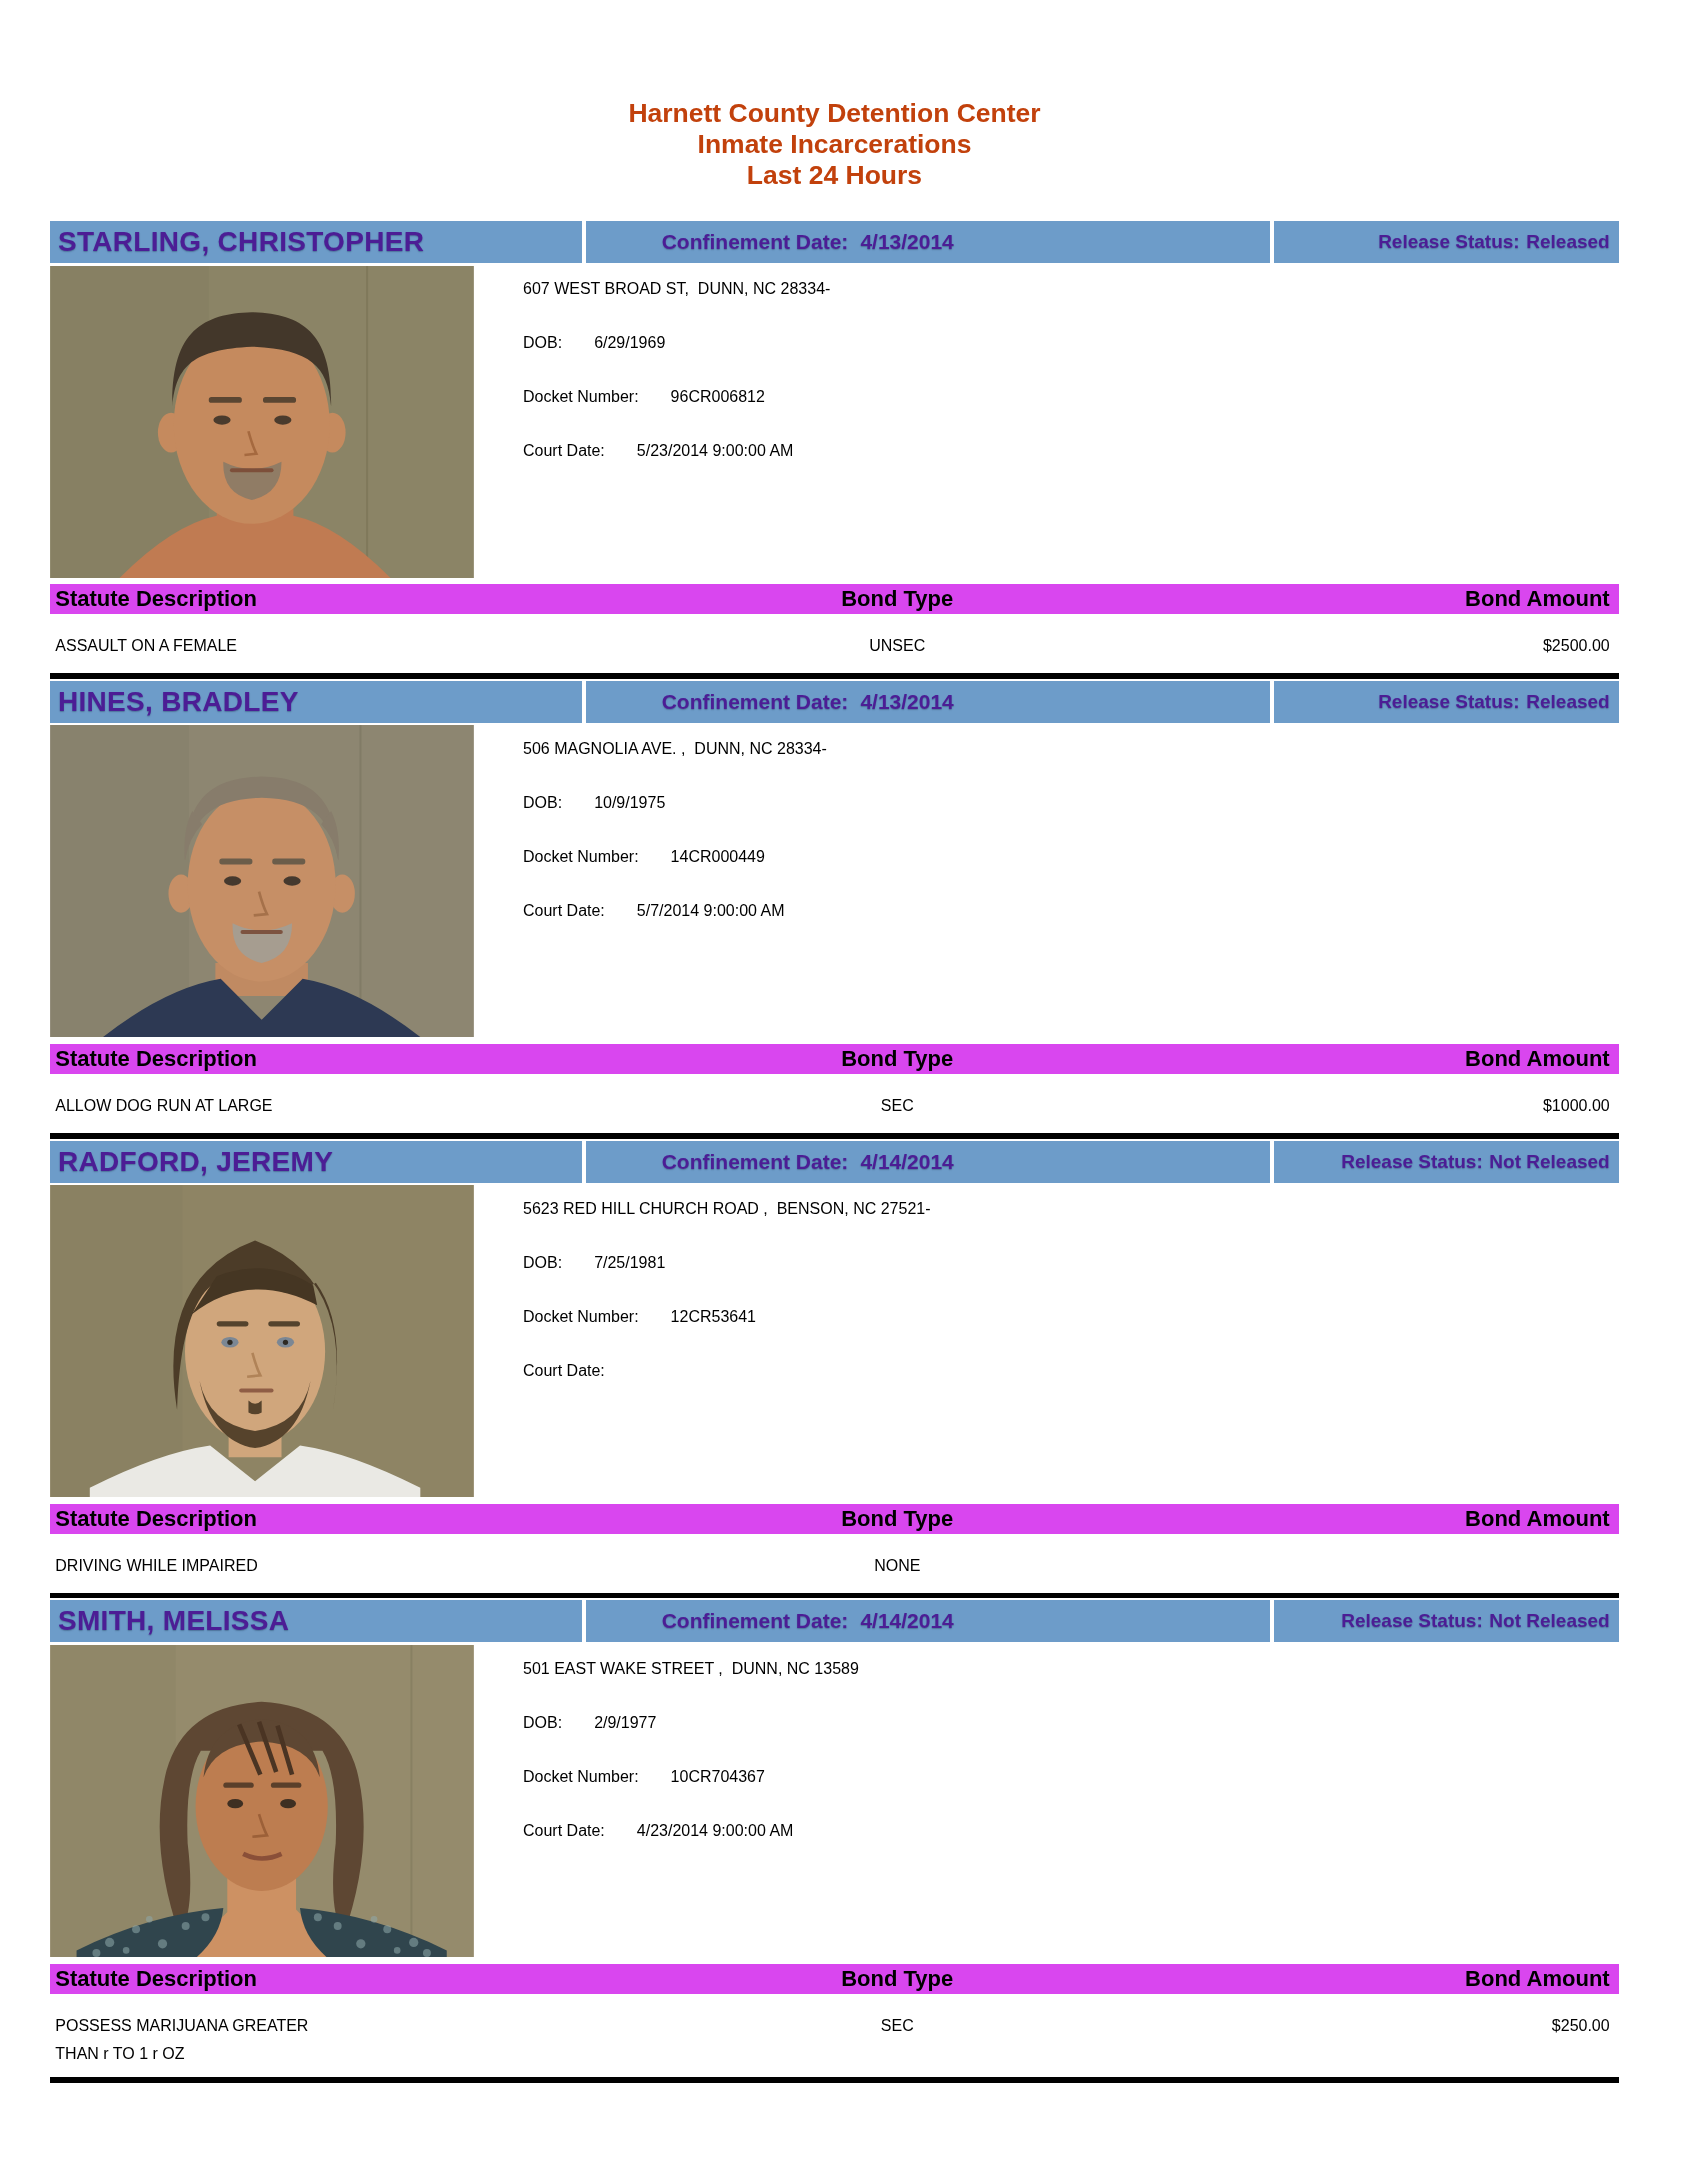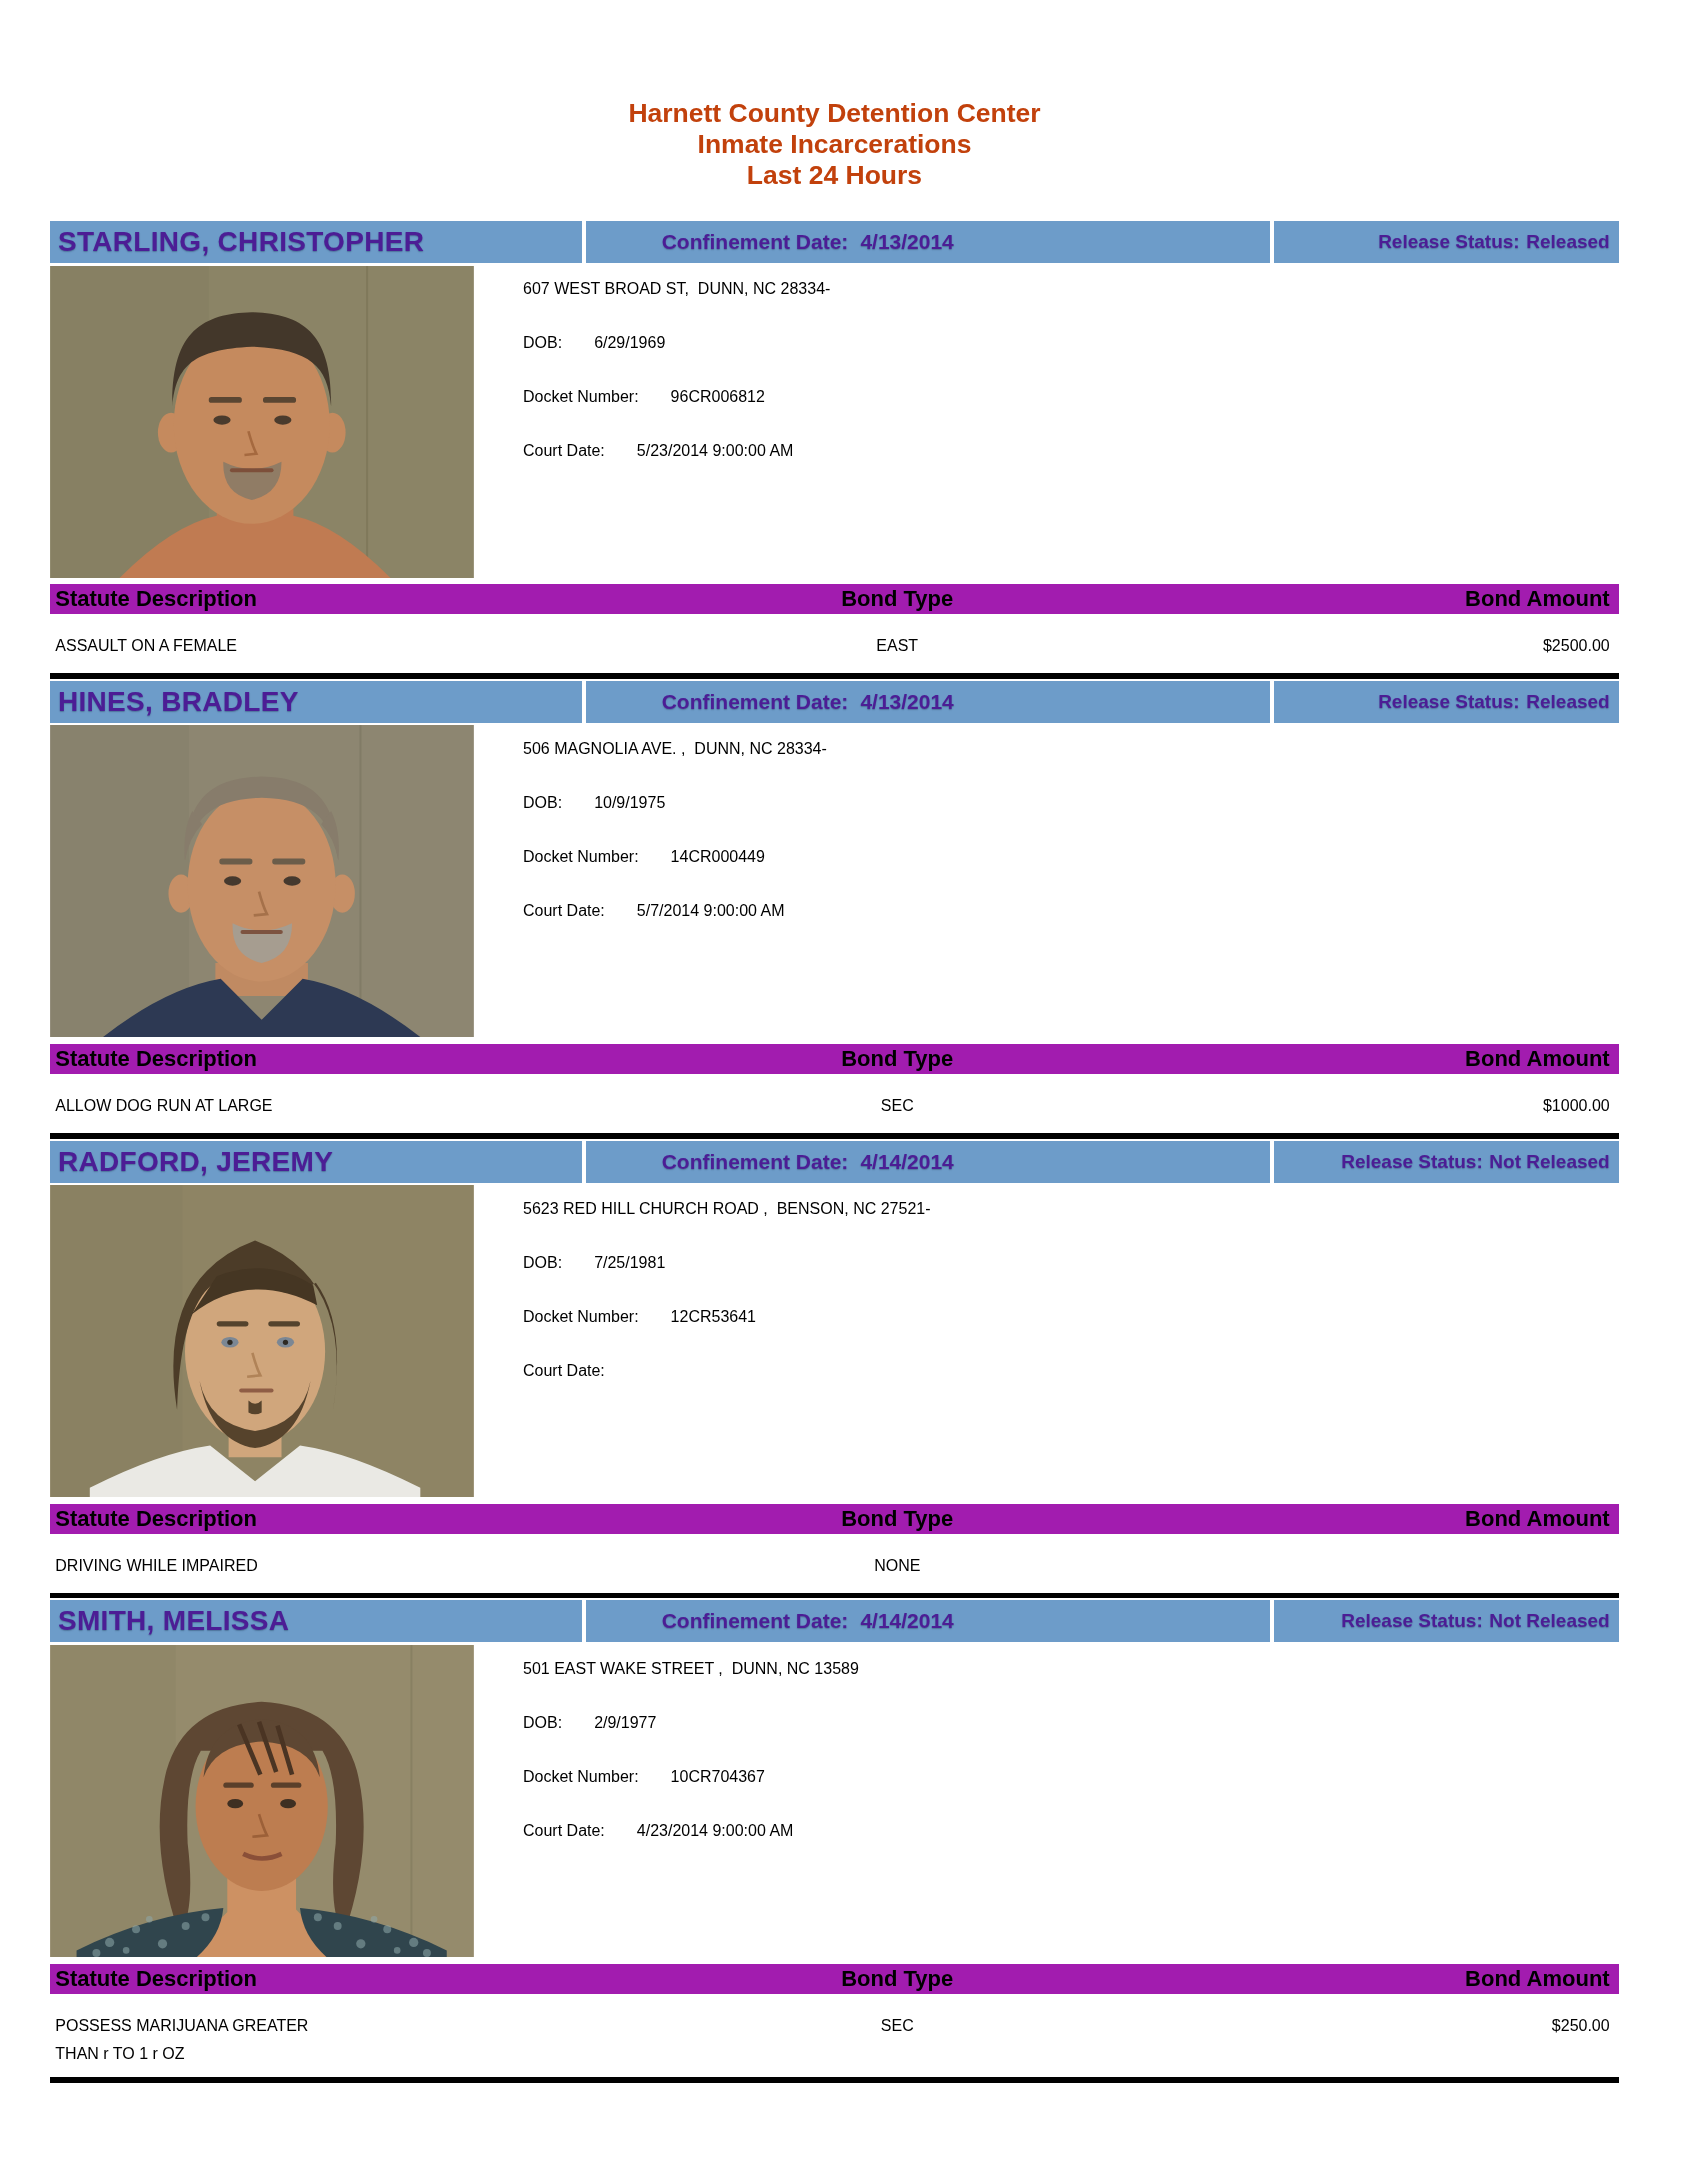--- a/index.html
+++ b/index.html
@@ -29,21 +29,21 @@
   
   .rec-body{display:flex;margin-top:2.6px;}
   .mug{width:424px;height:312px;flex:0 0 424px;overflow:hidden;}
   .mug svg{display:block;}
   .details{padding-left:49px;padding-top:10.6px;font-size:16px;line-height:25px;}
   .details p{margin:0 0 29px 0;}
   .details .addr{white-space:pre-wrap;}
   .dval{margin-left:32px;white-space:pre-wrap;}
 
   
-  .charge-head{margin-top:6.6px;height:30px;background:#a21caf;display:grid;
+  .charge-head{margin-top:6.6px;height:30px;background:#d946ef;display:grid;
                grid-template-columns:42% 24% 34%;align-items:center;
                font-size:22px;font-weight:bold;}
   .charge-head .c1{padding-left:5.3px;}
   .charge-head .c2{text-align:center;}
   .charge-head .c3{text-align:right;padding-right:9.3px;}
   .charge-row{display:grid;grid-template-columns:42% 24% 34%;padding-top:18px;
               font-size:16px;line-height:28px;min-height:32px;}
   .charge-row .c1{padding-left:5.3px;white-space:pre-line;}
   .charge-row .c2{text-align:center;}
   .charge-row .c3{text-align:right;padding-right:9.3px;}
@@ -102,21 +102,21 @@
         <p><span>Court Date:</span><span class="dval">5/23/2014 9:00:00 AM</span></p>
       </div>
     </div>
     <div class="charge-head">
       <div class="c1">Statute Description</div>
       <div class="c2">Bond Type</div>
       <div class="c3">Bond Amount</div>
     </div>
     <div class="charge-row">
       <div class="c1">ASSAULT ON A FEMALE</div>
-      <div class="c2">EAST</div>
+      <div class="c2">UNSEC</div>
       <div class="c3">$2500.00</div>
     </div>
   </section>
 
   <section class="record">
     <div class="rec-sep"></div>
     <header class="rec-header">
       <div class="seg seg-name">
         <span>HINES, BRADLEY</span>
       </div>

